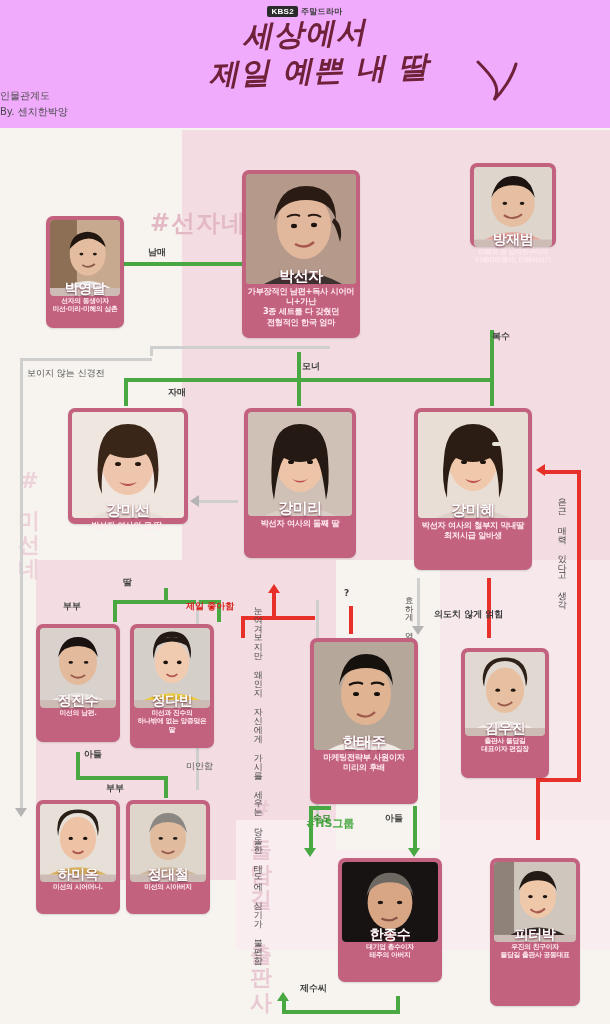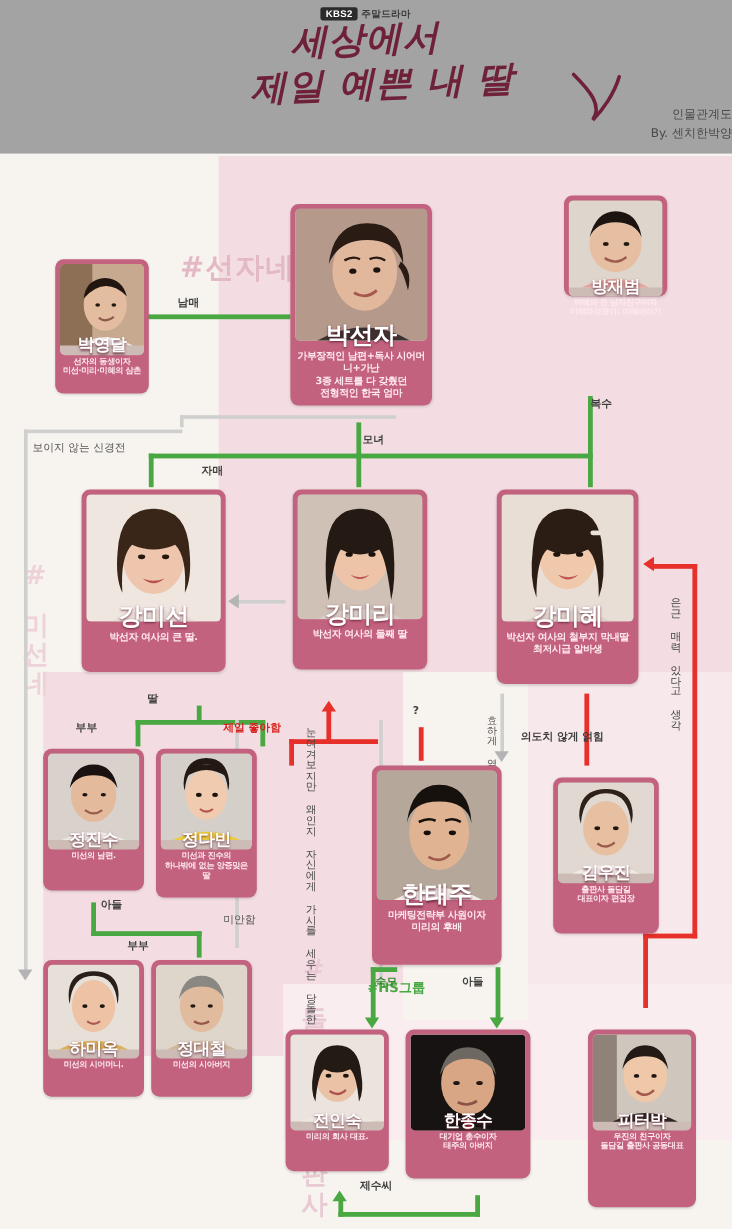--- a/index.html
+++ b/index.html
@@ -25,40 +25,40 @@
     position:absolute;left:440px;top:560px;width:170px;height:330px;
     background:#f7e8ec;
   }
   .bg-pink-bot{
     position:absolute;left:236px;top:820px;width:374px;height:130px;
     background:#f9edf0;
   }
   .bg-cream{position:absolute;background:#f7f4ef;}
 
   
-  .header{position:absolute;left:0;top:0;width:610px;height:128px;background:#a3a3a3;}
+  .header{position:absolute;left:0;top:0;width:610px;height:128px;background:#f0abfc;}
   .kbs-row{
     position:absolute;left:0;top:6px;width:610px;text-align:center;
     font-size:8px;color:#3a3a3a;font-weight:bold;letter-spacing:.3px;
   }
   .kbs-logo{
     display:inline-block;background:#2b2b2b;color:#fff;border-radius:2px;
     padding:1px 4px;font-size:8px;font-weight:bold;margin-right:3px;
     font-family:"Liberation Sans",sans-serif;
   }
   .title-main{
     position:absolute;left:0;top:16px;width:610px;text-align:center;
     font-family:"DejaVu Serif",serif;
     font-size:30px;font-weight:bold;color:#6e2138;
     font-style:italic;line-height:1.22;letter-spacing:1px;
     transform:rotate(-2.2deg);
   }
   .title-main .l2{display:block;margin-left:26px;}
   .title-sub{
-    position:absolute;left:0;top:88px;width:610px;text-align:right;
+    position:absolute;left:0;top:88px;width:610px;text-align:left;
     font-size:10px;color:#4a4a4a;line-height:1.55;
   }
   .title-sub span{display:block;}
   .swoosh{
     position:absolute;left:472px;top:58px;width:46px;height:46px;
     pointer-events:none;
   }
 
   
   .wm{
@@ -126,21 +126,21 @@
     line-height:1.05;
     letter-spacing:-0.5px;
   }
   .card .ds{
     font-size:7.5px;color:#ffe9ef;line-height:1.25;
     margin-top:1px;padding:0 1px 1px;font-weight:bold;
     letter-spacing:-0.3px;
   }
   .card.small .nm{font-size:14px;}
   .card.small .ds{font-size:6.8px;}
-  .card.big .nm{font-size:20px;}
+  .card.big .nm{font-size:15px;}
   .card.big .ds{font-size:8.2px;}
 </style>
 </head>
 <body>
 
 <div id="board">
 
   <div class="bg-pink-right"></div>
   <div class="bg-pink-mid"></div>
   <div class="bg-pink-low"></div>
@@ -296,21 +296,21 @@
         <ellipse cx="34" cy="40" rx="2.6" ry="1.8" fill="#211811"></ellipse>
         <ellipse cx="53" cy="40" rx="2.6" ry="1.8" fill="#211811"></ellipse>
         <path d="M33 53 q10 7 20 -1" stroke="#9e5a4e" stroke-width="2.2" fill="none"></path>
         <path d="M12 80 q31 -16 62 0z" fill="#e4a7a0"></path>
       </svg>
     </div>
     <div class="nm">방재범</div>
     <div class="ds">미혜의 전 남자친구이자<br>미혜따라쟁이; 미혜바라기</div>
   </div>
 
-  <div class="card big" style="left:68px;top:408px;width:120px;height:152px;">
+  <div class="card big" style="left:68px;top:408px;width:120px;height:116px;">
     <div class="photo" style="height:106px;">
       <svg class="face" viewBox="0 0 112 106" preserveAspectRatio="none">
         <rect width="112" height="106" fill="#f0e6e0"></rect>
         <ellipse cx="56" cy="52" rx="26" ry="31" fill="#eec6ad"></ellipse>
         <path d="M26 48 q2 -36 30 -36 q28 0 30 36 q2 22 -4 34 q2 -30 -8 -40 q-18 8 -36 0 q-10 10 -8 40 q-6 -12 -4 -34z" fill="#3a2619"></path>
         <ellipse cx="46" cy="52" rx="3" ry="2" fill="#24180f"></ellipse>
         <ellipse cx="66" cy="52" rx="3" ry="2" fill="#24180f"></ellipse>
         <path d="M47 70 q9 8 18 0 q-9 4 -18 0z" fill="#b8504e"></path>
         <path d="M20 106 q36 -20 72 0z" fill="#e7dcd6"></path>
       </svg>
@@ -444,35 +444,20 @@
         <ellipse cx="36" cy="42" rx="2.6" ry="1.8" fill="#201711"></ellipse>
         <ellipse cx="53" cy="42" rx="2.6" ry="1.8" fill="#201711"></ellipse>
         <path d="M36 56 q8 6 16 -1" stroke="#9e5c4e" stroke-width="2.1" fill="none"></path>
         <path d="M12 84 q32 -16 64 0z" fill="#f2ece7"></path>
       </svg>
     </div>
     <div class="nm">김우진</div>
     <div class="ds">출판사 돌담길<br>대표이자 편집장</div>
   </div>
 
-  <div class="card small" style="left:238px;top:858px;width:86px;height:118px;">
-    <div class="photo" style="height:80px;">
-      <svg class="face" viewBox="0 0 86 80" preserveAspectRatio="none">
-        <rect width="86" height="80" fill="#ebe4de"></rect>
-        <ellipse cx="43" cy="38" rx="20" ry="24" fill="#eac3a6"></ellipse>
-        <path d="M21 36 q2 -26 22 -26 q20 0 22 26 q3 16 -2 26 q-2 -24 -8 -30 q-12 6 -24 0 q-6 6 -8 30 q-5 -10 -2 -26z" fill="#241a14"></path>
-        <ellipse cx="35" cy="38" rx="2.6" ry="1.8" fill="#1b130e"></ellipse>
-        <ellipse cx="51" cy="38" rx="2.6" ry="1.8" fill="#1b130e"></ellipse>
-        <path d="M36 52 q8 6 15 -1" stroke="#b0534e" stroke-width="2.1" fill="none"></path>
-        <path d="M10 80 q33 -16 66 0z" fill="#efe8e2"></path>
-      </svg>
-    </div>
-    <div class="nm">전인숙</div>
-    <div class="ds">미리의 회사 대표.</div>
-  </div>
 
   <div class="card small" style="left:338px;top:858px;width:104px;height:124px;">
     <div class="photo" style="height:80px;">
       <svg class="face" viewBox="0 0 90 80" preserveAspectRatio="none">
         <rect width="90" height="80" fill="#171312"></rect>
         <ellipse cx="45" cy="38" rx="21" ry="25" fill="#d8a684"></ellipse>
         <path d="M23 32 q4 -22 22 -22 q18 0 22 22 q-6 -13 -22 -13 q-16 0 -22 13z" fill="#6e6862"></path>
         <ellipse cx="36" cy="38" rx="2.6" ry="1.6" fill="#201713"></ellipse>
         <ellipse cx="54" cy="38" rx="2.6" ry="1.6" fill="#201713"></ellipse>
         <path d="M37 53 q8 4 15 -1" stroke="#8d5246" stroke-width="2.1" fill="none"></path>

